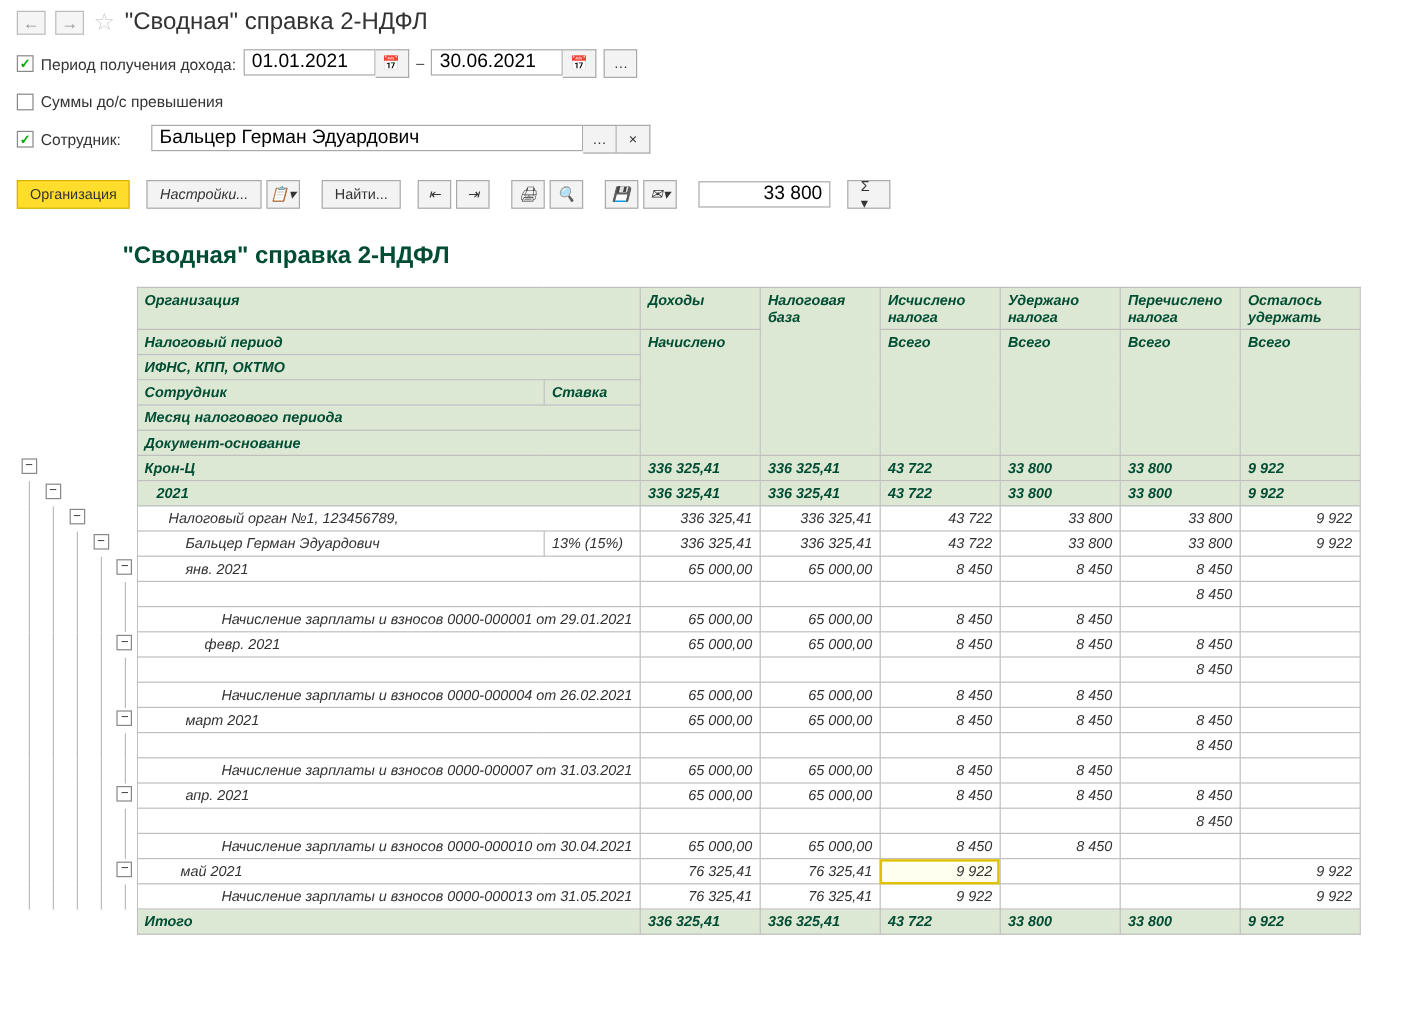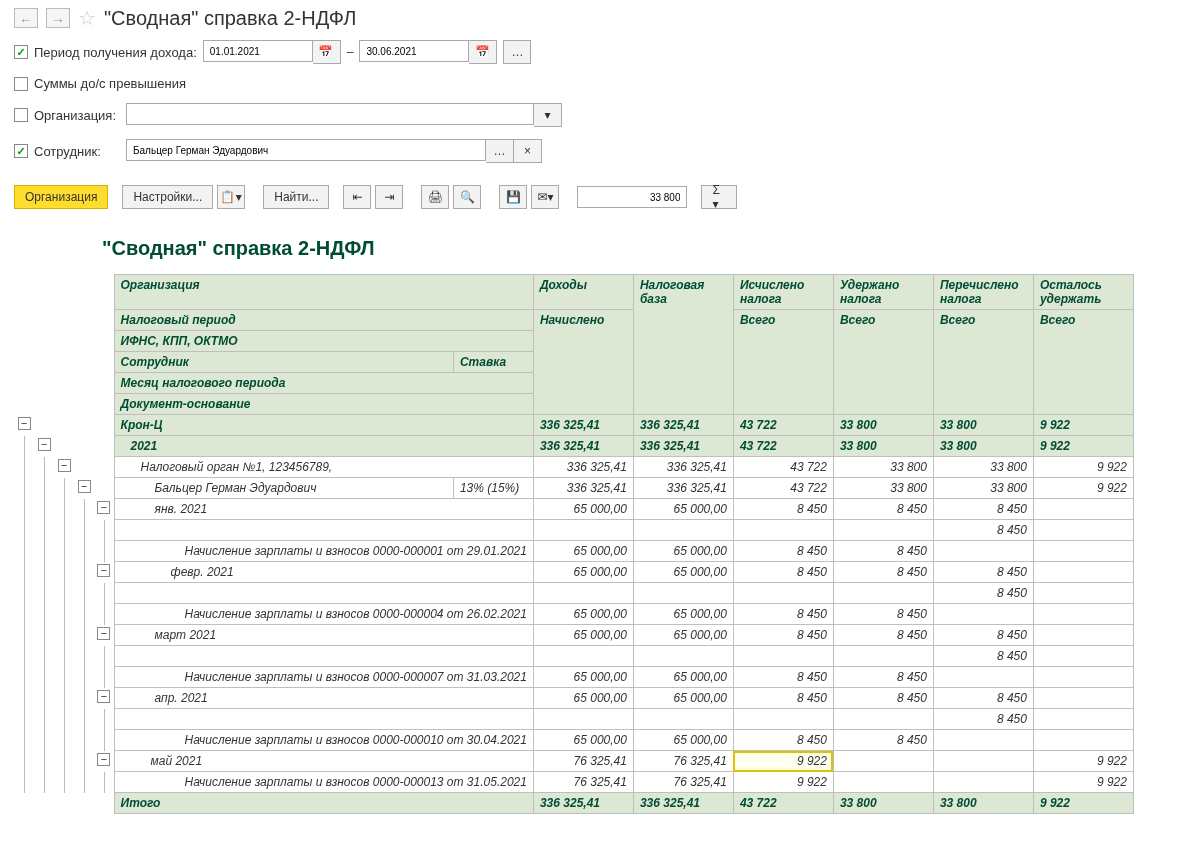--- a/index.html
+++ b/index.html
@@ -34,21 +34,21 @@
     display: inline-flex; align-items: center; justify-content: center;
     font-size: 11px; color: #0a0;
     background: #fff;
   }
   .checkbox.checked::after { content: "✓"; color: #0a0; font-weight: bold; }
   .label { font-size: 13px; }
   .input {
     border: 1px solid #aaa;
     height: 22px;
     padding: 2px 6px;
-    font-size: 10px;
+    font-size: 16px;
     background: #fff;
   }
   .date-input { width: 110px; }
   .btn {
     border: 1px solid #aaa;
     background: #f3f3f3;
     height: 24px;
     padding: 0 10px;
     font-size: 12px;
     cursor: pointer;
@@ -57,21 +57,21 @@
   .btn.yellow { background: #ffdd2d; border-color: #d4b300; font-weight: normal; }
   .icon-btn { width: 28px; padding: 0; }
   .filters-top { display: flex; gap: 52px; align-items: flex-start; }
   .filters-left { display: flex; flex-direction: column; gap: 6px; }
   .filters-right { display: flex; flex-direction: column; gap: 6px; padding-top: 0px; }
   .org-input { width: 408px; }
   .emp-input { width: 360px; }
   .inline-append { display: flex; }
   .inline-append .btn { border-left: none; }
   .toolbar { display: flex; align-items: center; padding: 6px 14px; gap: 14px; border-bottom: 0; }
-  .toolbar .group { display: flex; gap: 0; }
+  .toolbar .group { display: flex; gap: 0; font-style: italic; }
   .toolbar .group .btn { margin-right: 4px; }
   .num-field { width: 110px; text-align: right; }
   .sigma-btn { width: 36px; }
 
   .report { padding: 10px 14px; }
   .report-title { font-size: 20px; font-weight: bold; color: #004d33; margin: 12px 0 14px 88px; }
   table.rpt { border-collapse: collapse; margin-left: 0; font-style: italic; }
   table.rpt td, table.rpt th {
     border: 1px solid #bfbfbf;
     padding: 3px 6px;
@@ -142,28 +142,20 @@
           <input class="input date-input" value="30.06.2021" style="">
           <div class="btn icon-btn">📅</div>
         </div>
         <div class="btn icon-btn">…</div>
       </div>
       <div class="row">
         <span class="checkbox"></span>
         <span class="label">Суммы до/с превышения</span>
       </div>
       <div class="row">
-        <span class="checkbox"></span>
-        <span class="label" style="width:86px">Организация:</span>
-        <div class="inline-append">
-          <input class="input org-input" value="" style="">
-          <div class="btn icon-btn">▾</div>
-        </div>
-      </div>
-      <div class="row">
         <span class="checkbox checked"></span>
         <span class="label" style="width:86px">Сотрудник:</span>
         <div class="inline-append">
           <input class="input emp-input" value="Бальцер Герман Эдуардович" style="">
           <div class="btn icon-btn">…</div>
           <div class="btn icon-btn">×</div>
         </div>
       </div>
     </div>
   </div>

